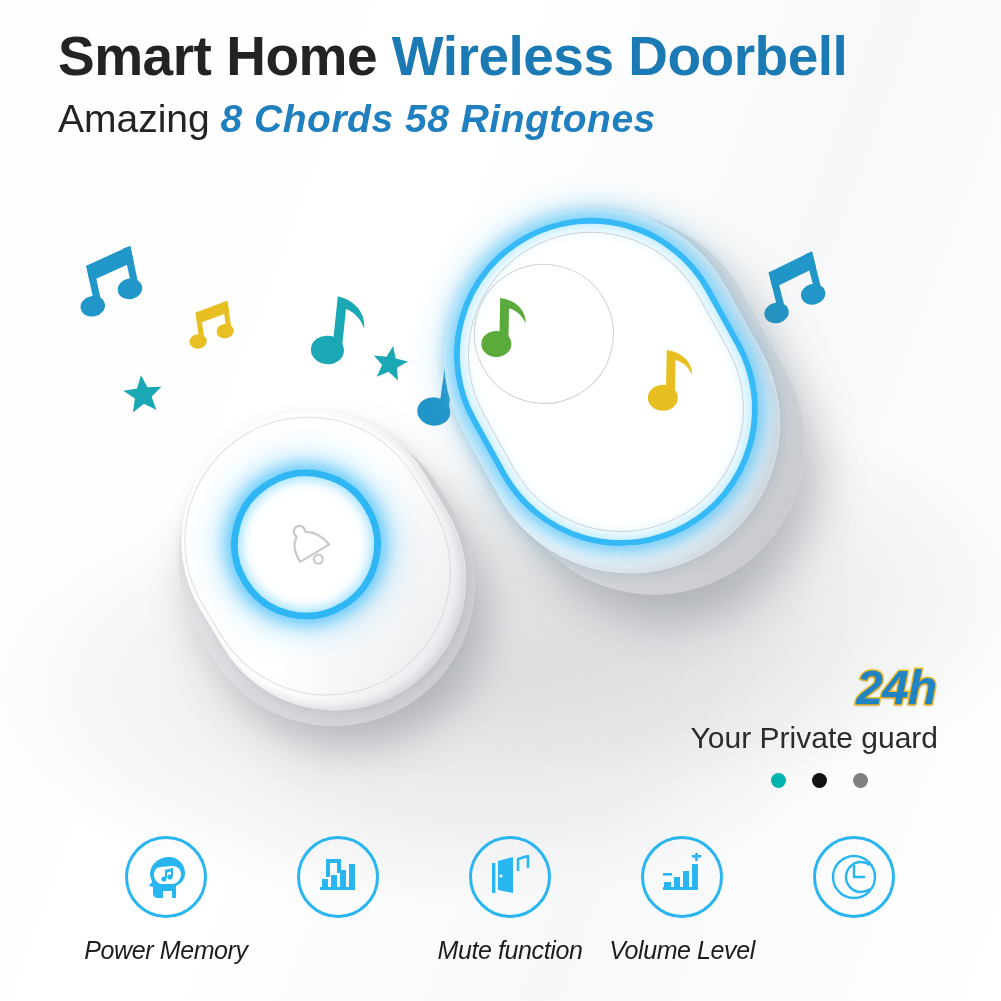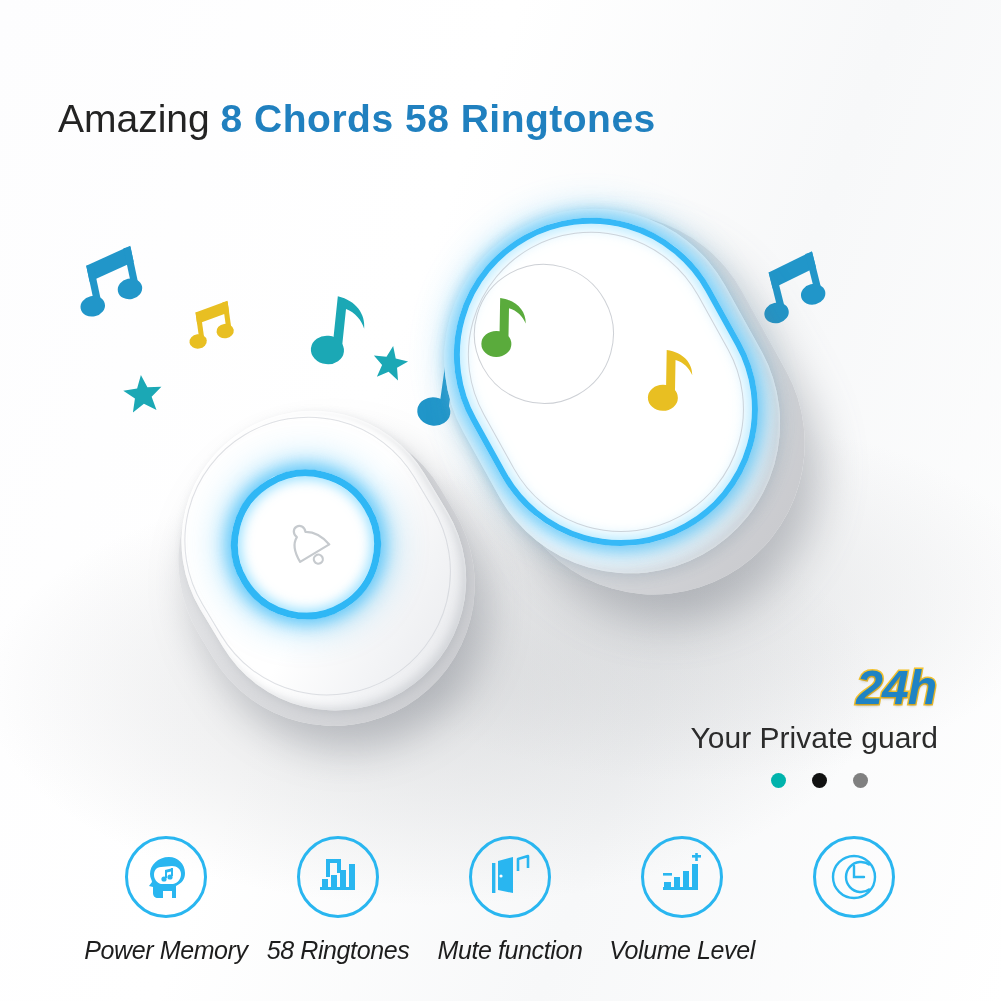--- a/index.html
+++ b/index.html
@@ -39,21 +39,21 @@
 
   .subline {
     position: absolute;
     left: 58px;
     top: 96px;
     font-size: 39px;
     line-height: 46px;
     white-space: nowrap;
   }
   .subline .dark { color: #232323; font-weight: 400; }
-  .subline .blue { color: #2080bf; font-weight: bold; letter-spacing: 0.5px; }
+  .subline .blue { color: #2080bf; font-weight: bold; font-style: italic; letter-spacing: 0.5px; }
 
   
   .device {
     position: absolute;
     border-radius: 999px;
   }
 
   #transmitter {
     left: 196px;
     top: 405px;
@@ -238,20 +238,23 @@
     color: #1d1d1d;
     letter-spacing: -0.4px;
     white-space: nowrap;
   }
 </style>
 </head>
 <body>
 
 <div id="poster">
 
+  <h1 class="headline">
+    <span class="dark">Smart Home </span><span class="blue">Wireless Doorbell</span>
+  </h1>
 
   <h2 class="subline">
     <span class="dark">Amazing </span><span class="blue">8 Chords 58 Ringtones</span>
   </h2>
 
   <div id="deco-layer">
       <svg width="78" height="74.1" viewBox="0 0 76 72" class="deco" style="left: 74px; top: 246px; transform: rotate(-12deg);">
         <g fill="#2196c9">
           <path d="M16 14 L62 4 L62 20 L16 30 Z"></path>
           <rect x="16" y="14" width="7" height="36"></rect>
@@ -373,21 +376,20 @@
               <path d="M12 6 L27 6 L27 10 L16 10 L16 24 L12 24 Z"></path>
               <rect x="23" y="6" width="4" height="14"></rect>
               <path d="M8 26 L14 26 L14 34 L8 34 Z"></path>
               <path d="M17 22 L23 22 L23 34 L17 34 Z"></path>
               <path d="M26 17 L32 17 L32 34 L26 34 Z"></path>
               <path d="M35 11 L41 11 L41 34 L35 34 Z"></path>
               <path d="M6 34 L41 34 L41 37 L6 37 Z"></path>
             </g>
           </svg>
         </div>
-        <div class="feature-label">58 Ringtones</div>
       </div>
       <div class="feature">
         <div class="feature-icon">
           <svg width="48" height="48" viewBox="0 0 48 48">
             <g fill="#29b6f0">
               <rect x="6" y="10" width="3.4" height="30"></rect>
               <path d="M12 8 L27 4 L27 40 L12 37 Z"></path>
               <circle cx="15" cy="23" r="1.6" fill="#ffffff"></circle>
             </g>
             <g fill="none" stroke="#29b6f0" stroke-width="2.6" stroke-linejoin="round">

